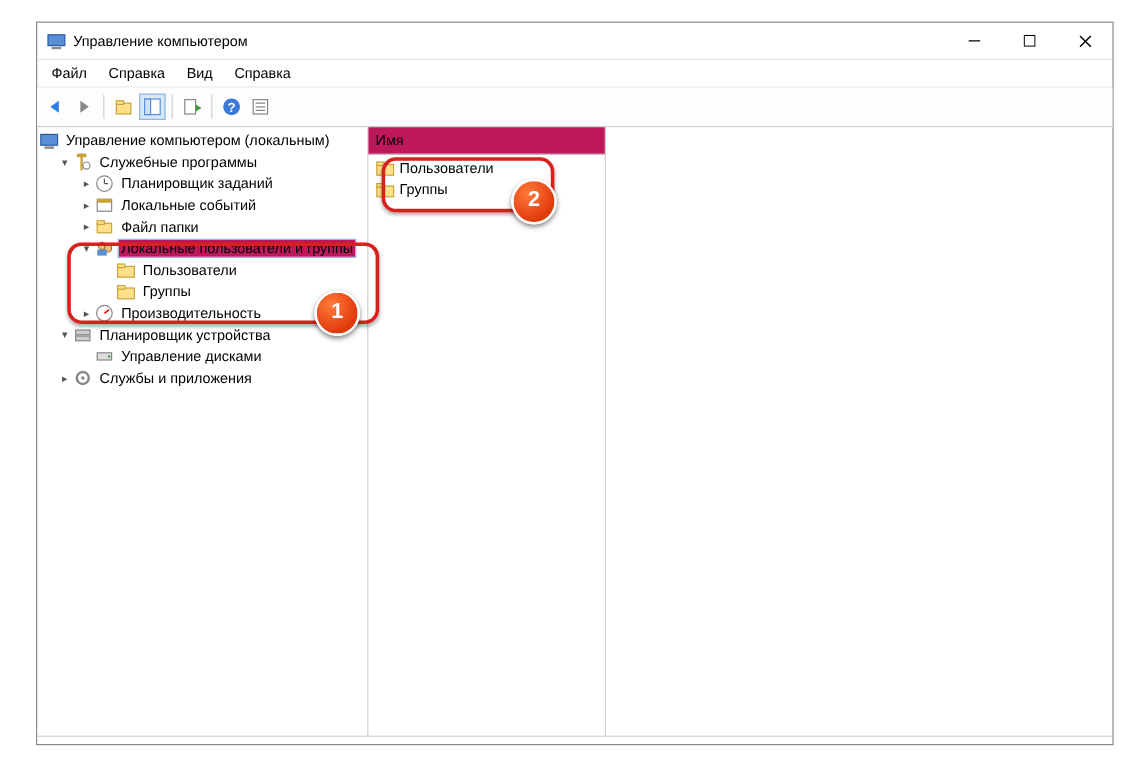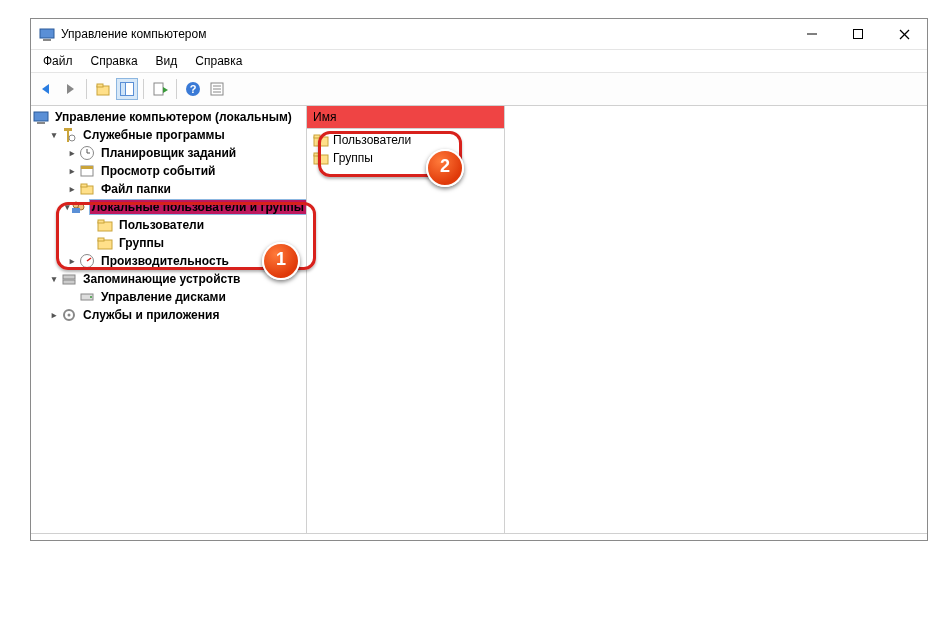--- a/index.html
+++ b/index.html
@@ -13,21 +13,21 @@
   .outer {
     width: 942px;
     height: 639px;
     position: relative;
     box-sizing: border-box;
     padding: 18px 14px 18px 30px;
   }
   .window {
     position: relative;
     width: 898px;
-    height: 523px;
+    height: 603px;
     border: 1px solid #8a8a8a;
     background: #fff;
     box-sizing: border-box;
     display: flex;
     flex-direction: column;
   }
   
   .titlebar {
     height: 30px;
     display: flex;
@@ -120,21 +120,20 @@
   .side-pane {
     flex: 1;
   }
   
   .tree-row {
     display: flex;
     align-items: center;
     height: 18px;
     white-space: nowrap;
     position: relative;
-    font-weight: bold;
   }
   .tree-row .chevron {
     width: 14px;
     text-align: center;
     color: #555;
     font-size: 9px;
   }
   .tree-row .icon {
     width: 16px; height: 16px;
     margin-right: 4px;
@@ -149,21 +148,21 @@
   }
   
   .ml-0 { padding-left: 2px; }
   .ml-1 { padding-left: 16px; }
   .ml-2 { padding-left: 34px; }
   .ml-3 { padding-left: 52px; }
   
   .list-header {
     height: 22px;
     border-bottom: 1px solid #d0d0d0;
-    background: #ef4444;
+    background: #be185d;
     display: flex;
     align-items: center;
     padding: 0 6px;
   }
   .list-body {
     flex: 1;
     padding: 2px 0;
   }
   .list-row {
     display: flex;
@@ -332,21 +331,21 @@
         </div>
 
         <div class="tree-row ml-2">
           <span class="chevron">▸</span>
           <span class="icon">
             <svg width="16" height="16">
                 <rect x="2" y="3" width="12" height="10" fill="#fff" stroke="#888"></rect>
                 <rect x="2" y="3" width="12" height="3" fill="#caa43a"></rect>
               </svg>
           </span>
-          <span class="label">Просмотр событий</span>
+          <span class="label">Локальные событий</span>
         </div>
 
         <div class="tree-row ml-2">
           <span class="chevron">▸</span>
           <span class="icon">
             <svg width="16" height="16">
                 <rect x="2" y="5" width="12" height="8" fill="#ffe08a" stroke="#caa43a"></rect>
                 <rect x="2" y="3" width="6" height="3" fill="#ffe08a" stroke="#caa43a"></rect>
               </svg>
           </span>
@@ -400,21 +399,21 @@
 
 
         <div class="tree-row ml-1">
           <span class="chevron">▾</span>
           <span class="icon">
             <svg width="16" height="16">
                 <rect x="2" y="4" width="12" height="4" fill="#ccc" stroke="#888"></rect>
                 <rect x="2" y="9" width="12" height="4" fill="#ccc" stroke="#888"></rect>
               </svg>
           </span>
-          <span class="label">Запоминающие устройств</span>
+          <span class="label">Планировщик устройства</span>
         </div>
 
         <div class="tree-row ml-2">
           <span class="chevron" style="width:14px"></span>
           <span class="icon">
             <svg width="16" height="16">
                 <rect x="2" y="5" width="12" height="6" fill="#ddd" stroke="#888"></rect>
                 <circle cx="12" cy="8" r="1" fill="#3a9a3a"></circle>
               </svg>
           </span>

